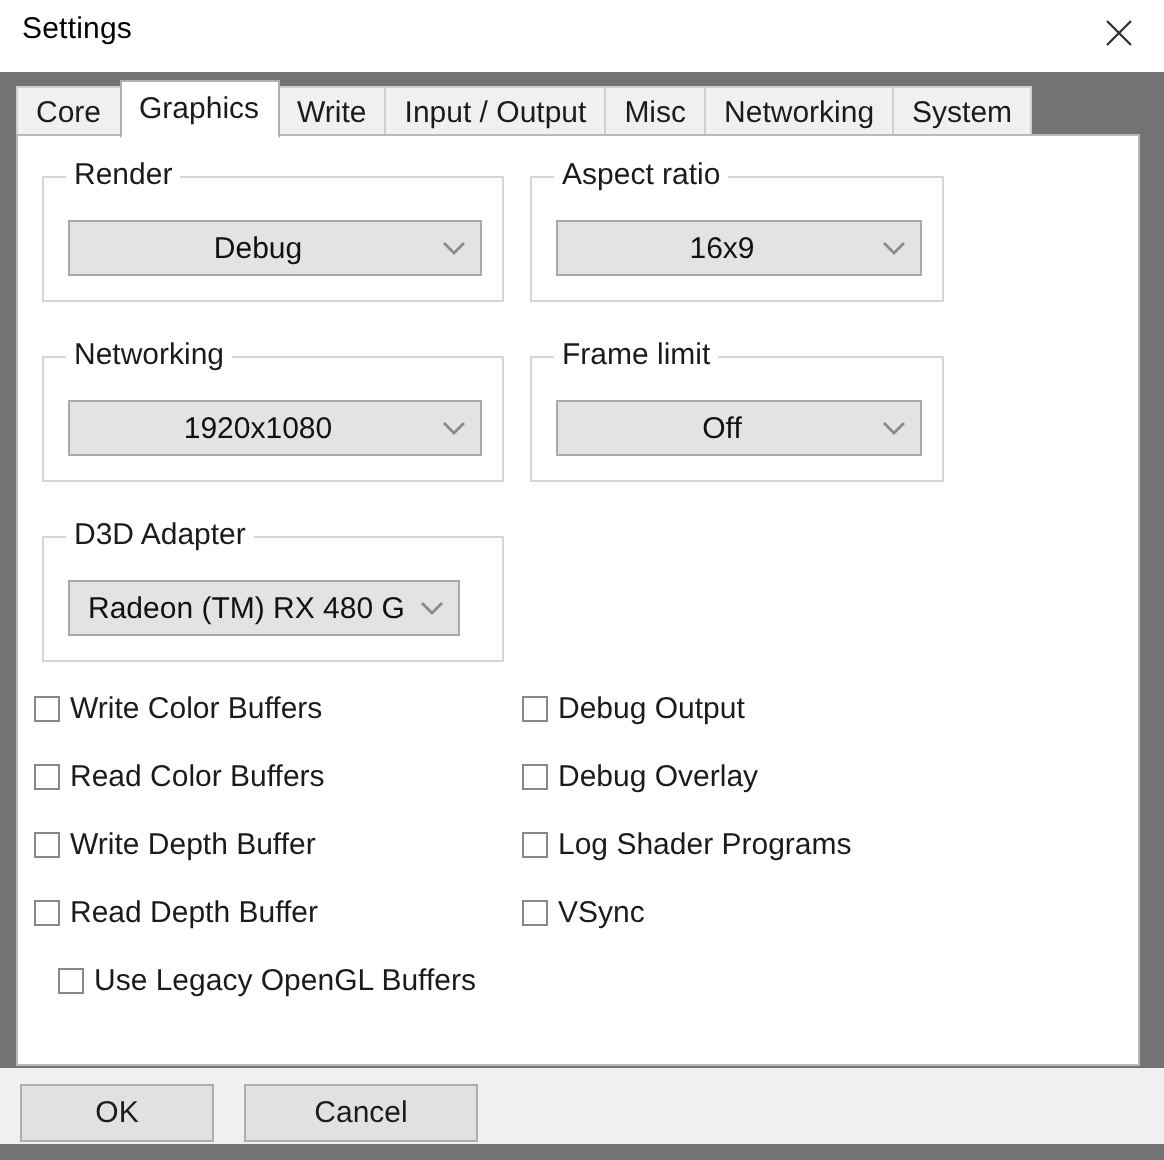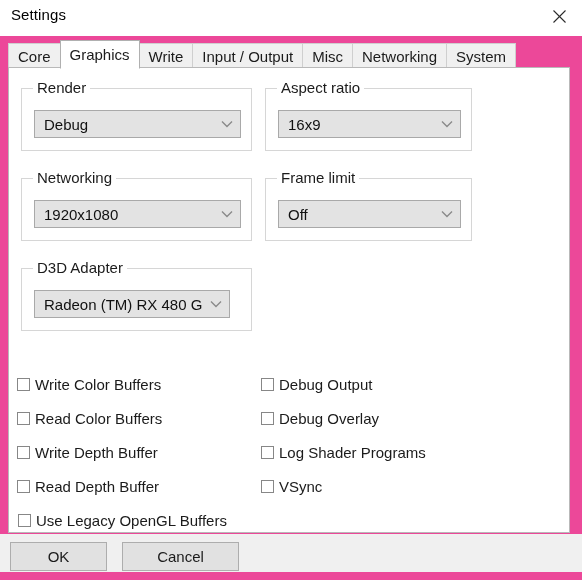--- a/index.html
+++ b/index.html
@@ -13,21 +13,21 @@
     font-family: "Liberation Sans", sans-serif;
     color: #1b1b1b;
     overflow: hidden;
     -webkit-font-smoothing: antialiased;
   }
 
   .dialog {
     position: relative;
     width: 582px;
     height: 580px;
-    background: #ec4899;
+    background: #737373;
     box-sizing: border-box;
   }
 
   
   .titlebar {
     position: absolute;
     left: 0; top: 0;
     width: 582px;
     height: 36px;
     background: #ffffff;
@@ -91,20 +91,21 @@
   
   .tabpage {
     position: absolute;
     left: 8px;
     top: 67px;
     width: 562px;
     height: 466px;
     background: #ffffff;
     border: 1px solid #b9b9b9;
     box-sizing: border-box;
+    text-align: center;
   }
 
   
   .groupbox {
     position: absolute;
     border: 1px solid #d6d6d6;
     box-sizing: border-box;
     background: transparent;
   }
   .groupbox > .gb-title {
@@ -146,21 +147,20 @@
   }
   .combo-arrow svg { display: block; }
 
   
   .checkrow {
     position: absolute;
     display: flex;
     align-items: center;
     cursor: default;
     white-space: nowrap;
-    margin-top: 30px;
   }
   .checkbox-box {
     width: 13px;
     height: 13px;
     border: 1px solid #878787;
     background: #ffffff;
     box-sizing: border-box;
     flex: 0 0 auto;
   }
   .checkbox-label {
@@ -305,21 +305,21 @@
       <span class="checkbox-label">Write Depth Buffer</span>
     </div>
     <div class="checkrow" style="left:8px; top:312px;">
       <span class="checkbox-box"></span>
       <span class="checkbox-label">Read Color Buffers</span>
     </div>
     <div class="checkrow" style="left:8px; top:380px;">
       <span class="checkbox-box"></span>
       <span class="checkbox-label">Read Depth Buffer</span>
     </div>
-    <div class="checkrow" style="left:9px; top:414px;">
+    <div class="checkrow" style="left:20px; top:414px;">
       <span class="checkbox-box"></span>
       <span class="checkbox-label">Use Legacy OpenGL Buffers</span>
     </div>
 
     <div class="checkrow" style="left:252px; top:278px;">
       <span class="checkbox-box"></span>
       <span class="checkbox-label">Debug Output</span>
     </div>
     <div class="checkrow" style="left:252px; top:312px;">
       <span class="checkbox-box"></span>

